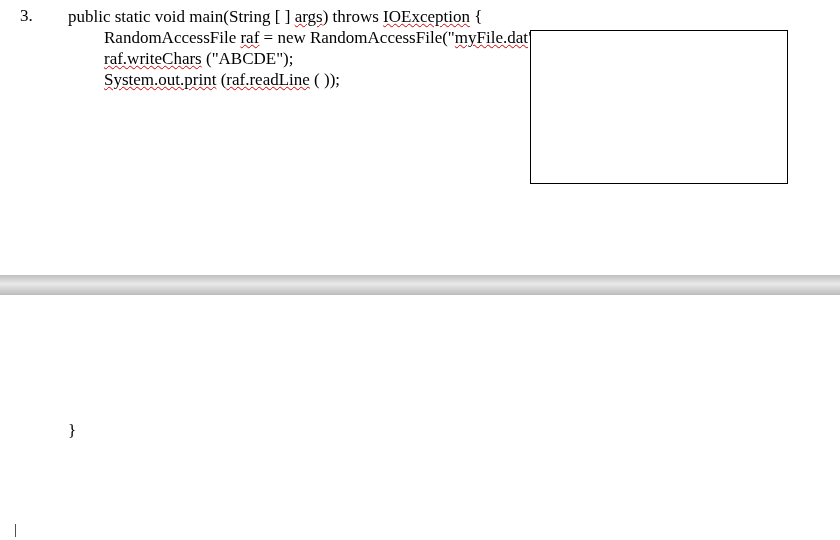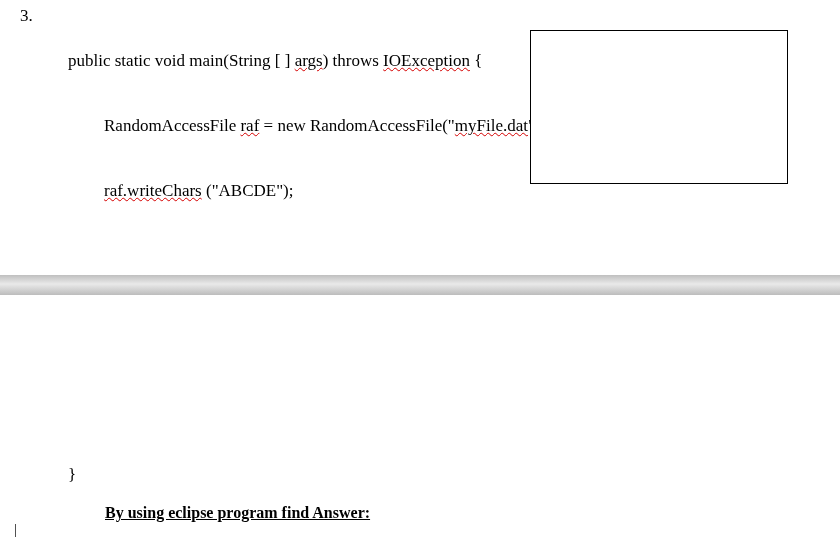--- a/index.html
+++ b/index.html
@@ -22,21 +22,21 @@
     top: 6px;
     left: 20px;
     font-size: 17px;
   }
   .code-block-top {
     position: absolute;
     top: 6px;
     left: 68px;
     line-height: 21px;
   }
-  .code-line { white-space: pre; margin-top: 44px; }
+  .code-line { white-space: pre; }
   .indent1 { padding-left: 36px; }
   .answer-box {
     position: absolute;
     top: 30px;
     left: 530px;
     width: 258px;
     height: 154px;
     border: 1px solid #000;
     background: #fff;
   }
@@ -82,27 +82,27 @@
 <body>
 
 <div class="page-area">
 
   <div class="q-number">3.</div>
 
   <div class="code-block-top">
     <div class="code-line"><span>public static void main(String [ ] </span><span class="sqg">args</span><span>) throws </span><span class="sqg">IOException</span><span> {</span></div>
     <div class="code-line indent1"><span>RandomAccessFile </span><span class="sqg">raf</span><span> = new RandomAccessFile("</span><span class="sqg">myFile.dat</span><span>", "</span><span class="sqg">rw</span><span>");</span></div>
     <div class="code-line indent1"><span class="sqg">raf.writeChars</span><span> ("ABCDE");</span></div>
+    <div class="code-line indent1"><span class="sqg">System.out.print</span><span> (</span><span class="sqg">raf.readLine</span><span> ( ));</span></div>
   </div>
 
   <div class="answer-box"></div>
 
   <div class="page-break"></div>
 
   <div class="code-block-bot">
     <div class="code-line brace-line"><span>}</span></div>
   </div>
 
-  <div class="answer-prompt">By using  eclipse  program    find  Answer:</div>
 
   <div class="cursor-mark">|</div>
 
 </div>
 
 </body></html>

